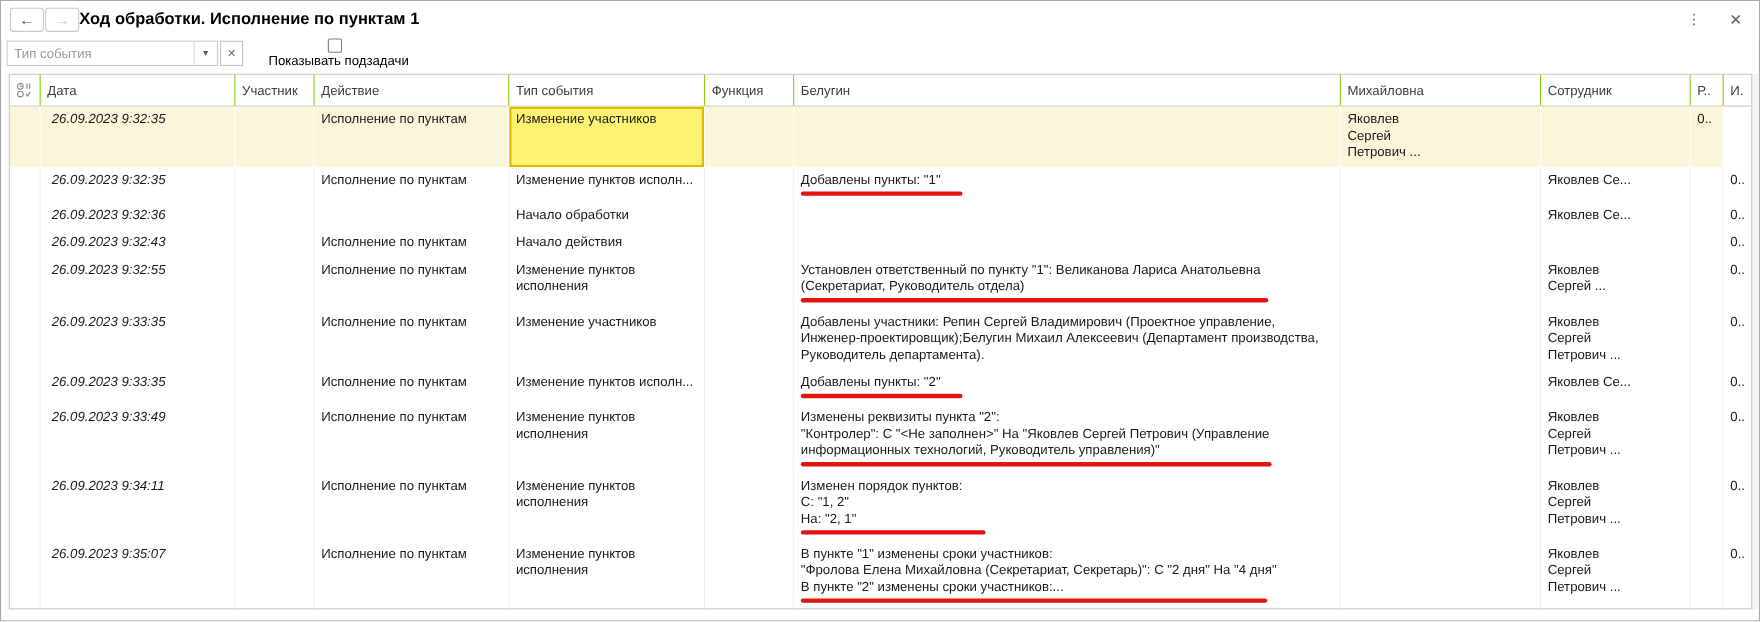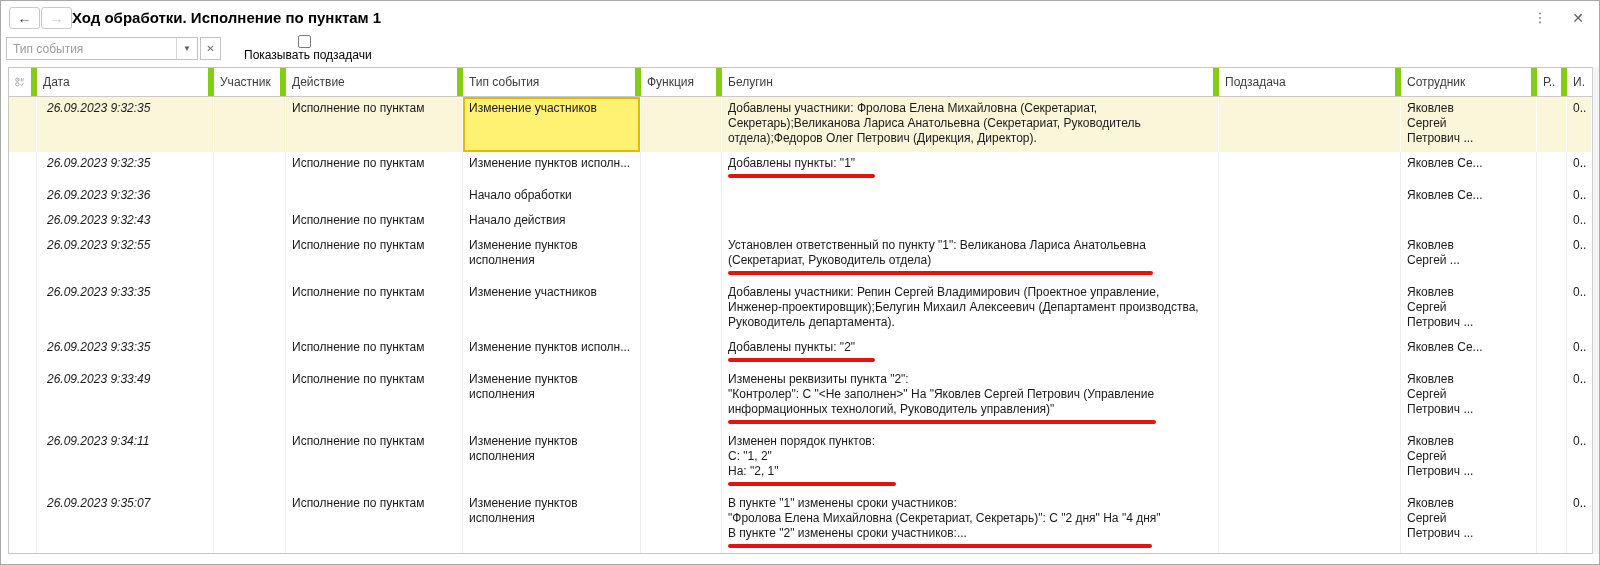--- a/index.html
+++ b/index.html
@@ -31,21 +31,21 @@
   .chk-wrap { display:flex; align-items:center; margin-left:17px; cursor:pointer;flex-direction:column; }
   .chk { width:13px; height:13px; border:1px solid #7c7c7c; background:#fff; border-radius:2px; }
   .chk-label { margin-left:6px; color:#000; }
 
   
   .grid { position:absolute; left:7px; top:66px; width:1585px; bottom:10px;
           border:1px solid #c6c6c6; overflow:hidden; background:#fff; }
   .tr { display:grid; grid-template-columns:28px 177px 72px 177px 178px 81px 497px 182px 136px 30px 25px; }
   .thead { border-bottom:1px solid #c9c9c9; background:#fff; }
   .th { min-height:28px; display:flex; align-items:center; padding:2px 6px; color:#3d3d3d;
-        border-right:6px solid #84cc16; overflow:hidden; white-space:nowrap; }
+        border-right:1px solid #84cc16; overflow:hidden; white-space:nowrap; }
   .th:last-child { border-right:none; }
   .td { padding:4px 6px 6px 6px; border-right:1px solid #f0f0f0; overflow:hidden;
         line-height:15px; white-space:pre-line; }
   .td:last-child { border-right:none; }
   .td.c-date { padding-left:10px; white-space:nowrap;font-style:italic; }
   .row.selected .td { background:#fbf5da; border-right:1px solid #fff; }
   .row .td.cell-highlight { background:#fff171; box-shadow:inset 0 0 0 2px #e0bc00; }
   .legend-icon { display:flex; align-items:center; justify-content:center; width:100%; }
   .red-underline { height:4px; background:#e3140f; border-radius:2px; margin-top:3px; }
 
@@ -93,34 +93,33 @@
             </g>
           </svg>
         </span>
       </div>
       <div class="th">Дата</div>
       <div class="th">Участник</div>
       <div class="th">Действие</div>
       <div class="th">Тип события</div>
       <div class="th">Функция</div>
       <div class="th">Белугин</div>
-      <div class="th">Подзадача</div>
+      <div class="th">Михайловна</div>
       <div class="th">Сотрудник</div>
       <div class="th">Р..</div>
       <div class="th">И.</div>
     </div>
     <div id="tbody">
         <div class="tr row selected">
     <div class="td"></div>
     <div class="td c-date">26.09.2023 9:32:35</div>
     <div class="td"></div>
     <div class="td">Исполнение по пунктам</div>
     <div class="td cell-highlight">Изменение участников</div>
     <div class="td"></div>
-    <div class="td">Добавлены участники: Фролова Елена Михайловна (Секретариат, Секретарь);Великанова Лариса Анатольевна (Секретариат, Руководитель отдела);Федоров Олег Петрович (Дирекция, Директор).</div>
     <div class="td"></div>
     <div class="td">Яковлев
 Сергей
 Петрович ...</div>
     <div class="td"></div>
     <div class="td">0..</div>
   </div>
         <div class="tr row">
     <div class="td"></div>
     <div class="td c-date">26.09.2023 9:32:35</div>

